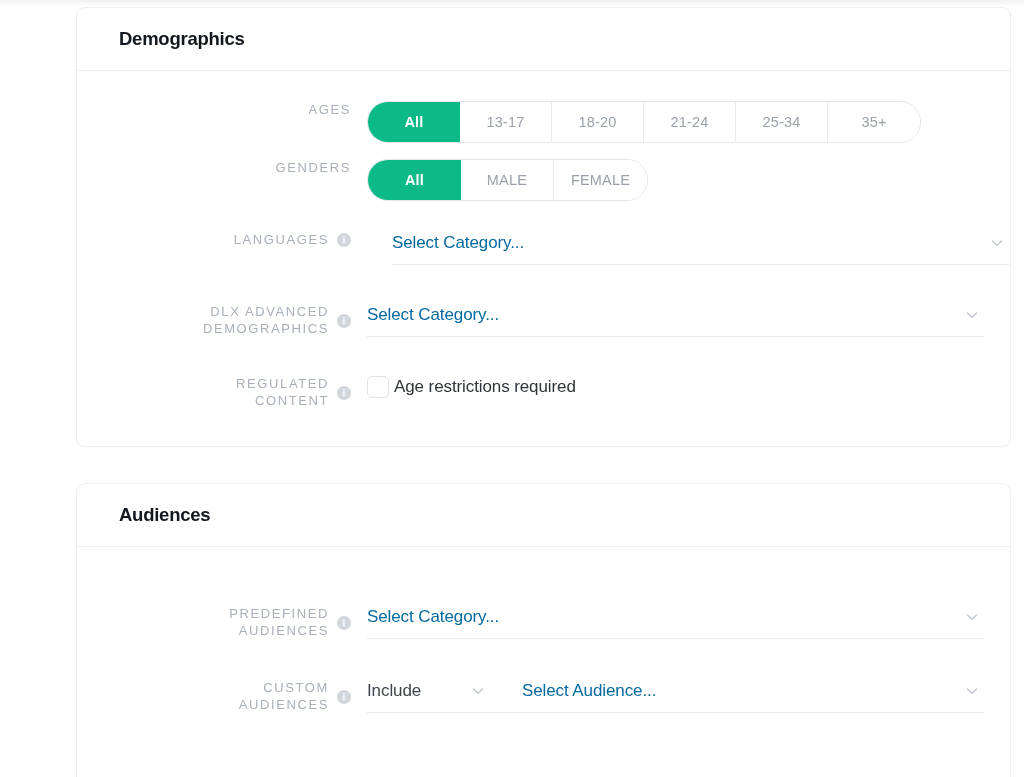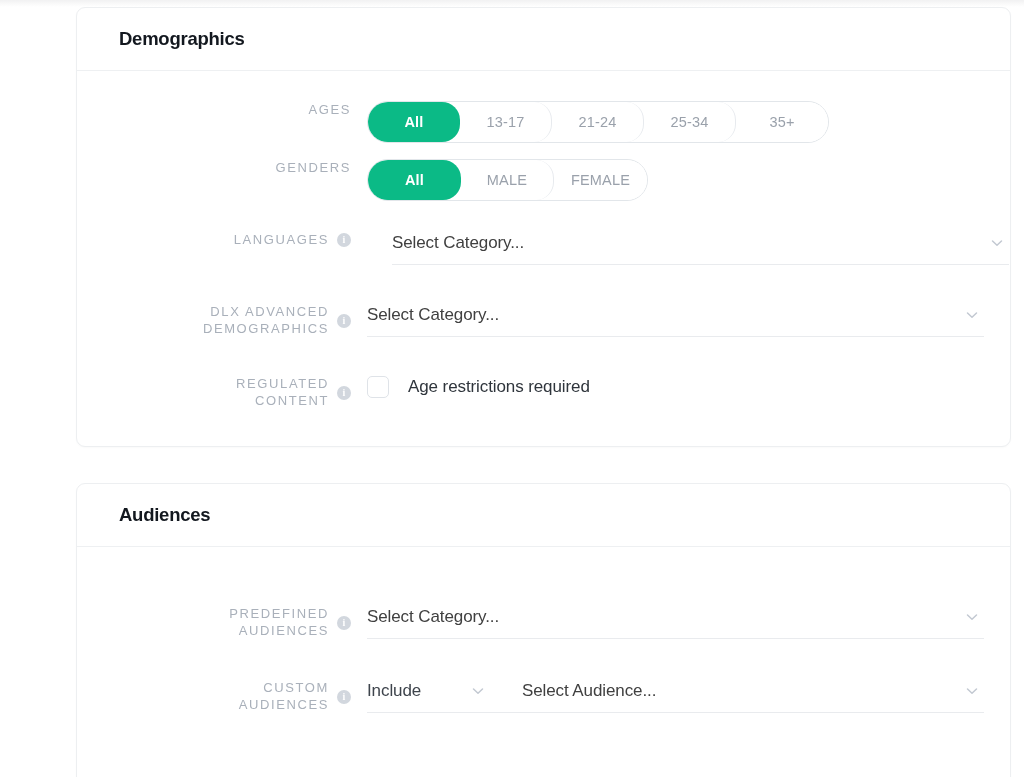--- a/index.html
+++ b/index.html
@@ -120,21 +120,20 @@
     justify-content: center;
     min-width: 92px;
     padding: 0 14px;
     font-size: 14.5px;
     color: #9aa1ab;
     letter-spacing: 0.2px;
     background: #ffffff;
     border-right: 1px solid #e7eaee;
     cursor: pointer;
     user-select: none;
-    border-radius: 18px;
   }
   .segment:last-child { border-right: none; }
 
   .segment.selected {
     background: #0bba86;
     color: #ffffff;
     font-weight: bold;
     border-right: none;
   }
 
@@ -147,21 +146,21 @@
     display: flex;
     align-items: center;
     width: 617px;
     height: 44px;
     border-bottom: 1px solid #e9ebee;
     cursor: pointer;
   }
 
   .uselect .value {
     font-size: 17px;
-    color: #404040;
+    color: #0369a1;
     letter-spacing: -0.1px;
   }
 
   .chev {
     position: absolute;
     right: 4px;
     top: 50%;
     transform: translateY(-50%);
     width: 16px;
     height: 16px;
@@ -196,21 +195,21 @@
     display: flex;
     align-items: center;
     position: relative;
     height: 44px;
   }
 
   
   .checkrow {
     display: flex;
     align-items: center;
-    gap: 19px;
+    gap: 5px;
     height: 44px;
   }
 
   .checkbox {
     width: 22px;
     height: 22px;
     border: 1px solid #dfe3e8;
     border-radius: 5px;
     background: #ffffff;
     cursor: pointer;
@@ -265,20 +264,21 @@
     <div class="card-body">
 
       <div class="row r-ages">
         <div class="row-label">
           <span class="label-text">AGES</span>
         </div>
         <div class="row-control">
           <div class="segmented ages">
             <div class="segment selected">All</div>
             <div class="segment">13-17</div>
+            <div class="segment">18-20</div>
             <div class="segment">21-24</div>
             <div class="segment">25-34</div>
             <div class="segment">35+</div>
           </div>
         </div>
       </div>
 
       <div class="row r-genders">
         <div class="row-label">
           <span class="label-text">GENDERS</span>

